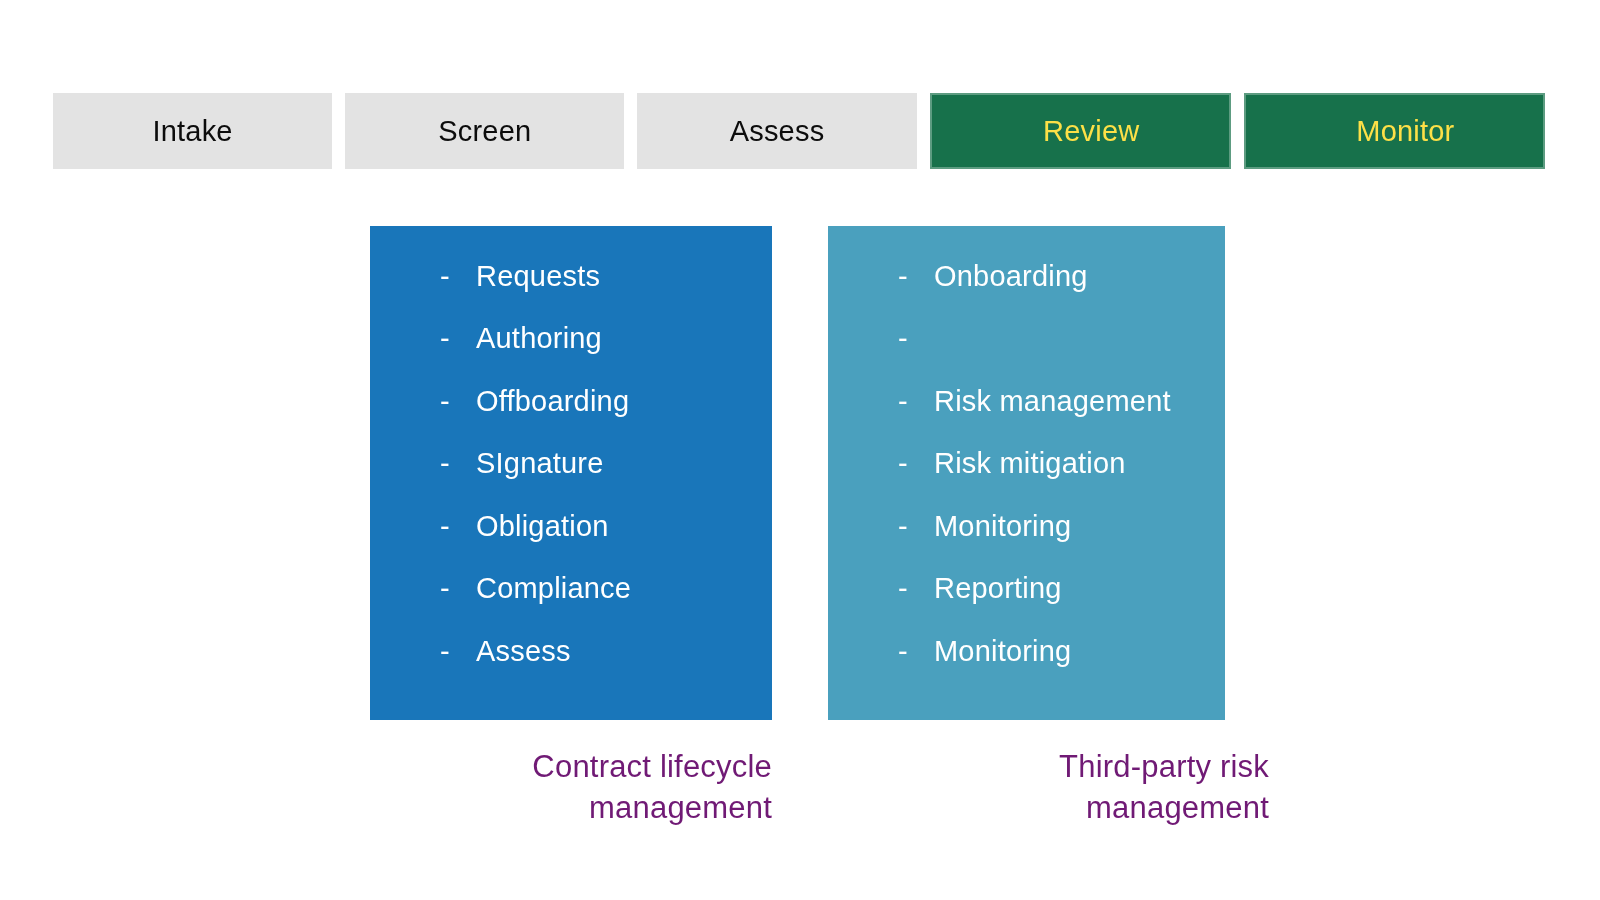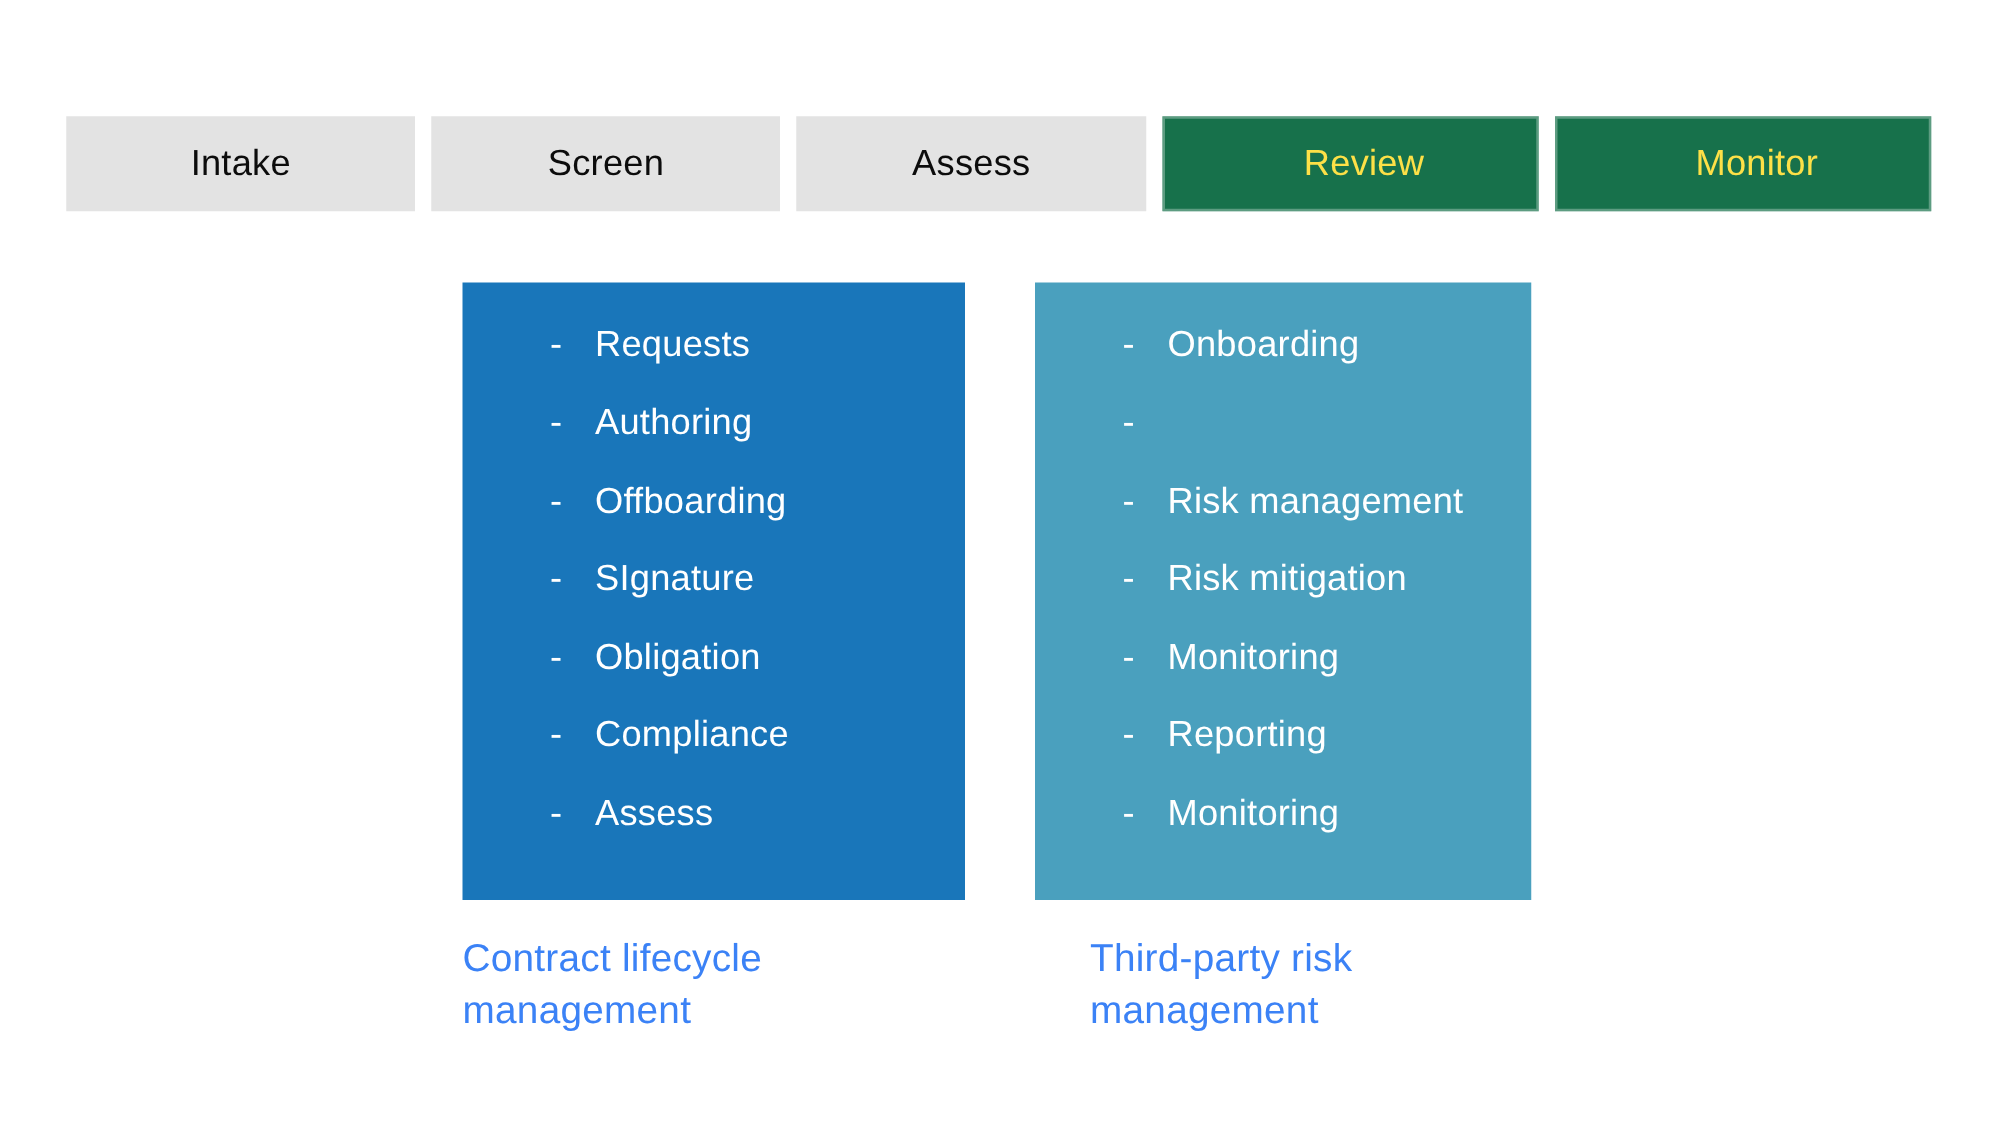--- a/index.html
+++ b/index.html
@@ -80,24 +80,24 @@
   .bullet {
     flex: none;
     margin-left: 70px;
     width: 36px;
   }
 
   
   .caption {
     position: absolute;
     top: 746px;
-    text-align: left;
+    text-align: right;
     font-size: 31px;
     line-height: 41px;
-    color: #3b82f6;
+    color: #701a75;
     letter-spacing: 0.2px;
   }
   .caption.left-cap  { left: 370px; width: 402px; }
   .caption.right-cap { left: 872px; width: 397px; }
 </style>
 </head>
 <body>
 
 <div class="canvas">
 

